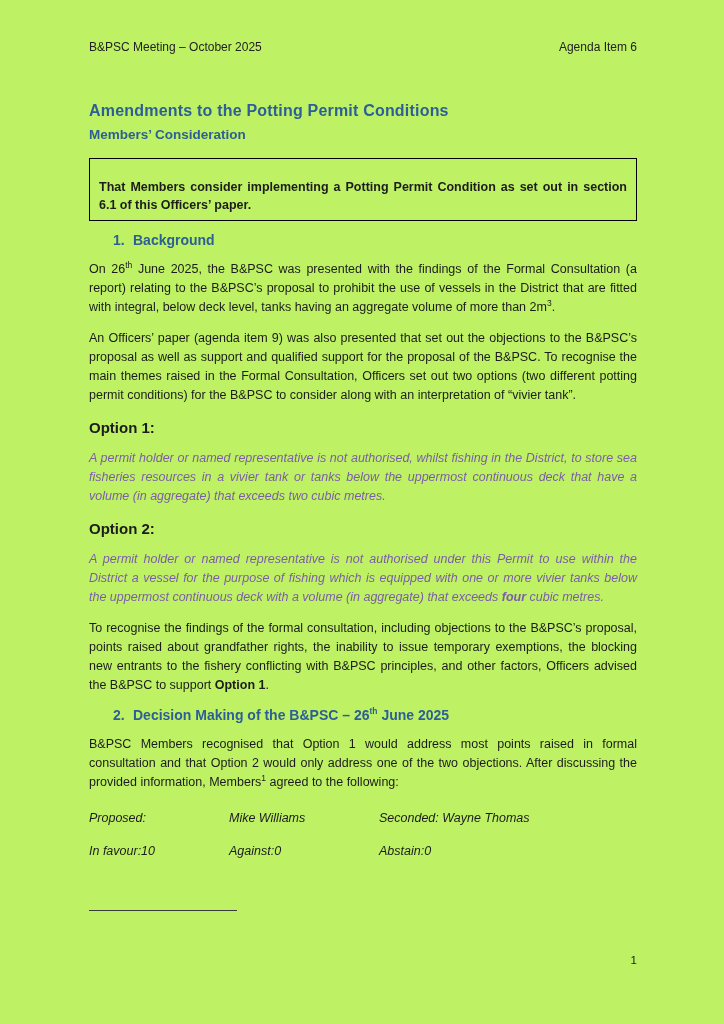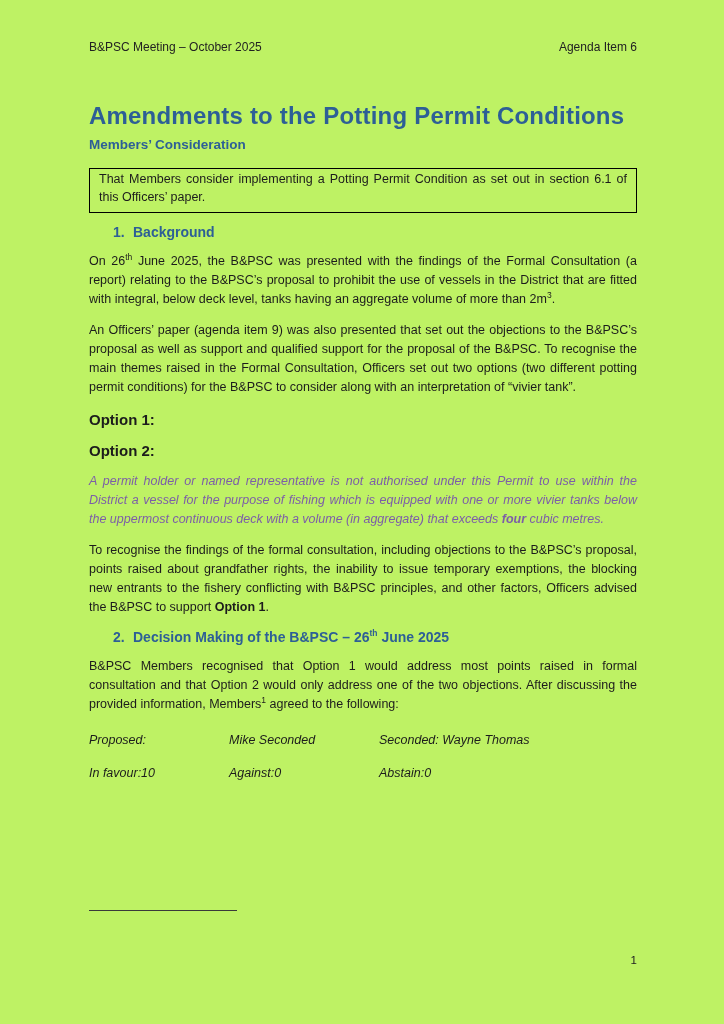--- a/index.html
+++ b/index.html
@@ -19,37 +19,37 @@
     overflow: hidden;
   }
   .header {
     display: flex;
     justify-content: space-between;
     font-size: 12px;
     color: #222;
   }
   .doc-title {
     margin: 48px 0 0 0;
-    font-size: 24px;
+    font-size: 16px;
     font-weight: bold;
     color: #2d5f96;
     letter-spacing: 0.2px;
   }
   .doc-subtitle {
     margin: 7px 0 16px 0;
     font-size: 13.5px;
     font-weight: bold;
     color: #2d5f96;
   }
   .rec-box {
     margin-top: 13px;
     border: 1.5px solid #000;
-    padding: 1px 9px 6px 9px;
+    padding: 19px 9px 6px 9px;
     font-size: 12.5px;
-    font-weight: normal;
+    font-weight: bold;
     line-height: 18px;
     text-align: justify;
   }
   .section-heading {
     margin: 11px 0 5px 24px;
     font-size: 14px;
     font-weight: bold;
     color: #2d5f96;
   }
   .section-heading .num {
@@ -133,36 +133,37 @@
 
   <div class="section-heading">
     <span class="num">1.</span><span>Background</span>
   </div>
 
   <p class="body"><span>On 26</span><sup>th</sup><span> June 2025, the B&amp;PSC was presented with the findings of the Formal Consultation (a report) relating to the B&amp;PSC’s proposal to prohibit the use of vessels in the District that are fitted with integral, below deck level, tanks having an aggregate volume of more than 2m</span><sup>3</sup><span>.</span></p>
 
   <p class="body">An Officers’ paper (agenda item 9) was also presented that set out the objections to the B&amp;PSC’s proposal as well as support and qualified support for the proposal of the B&amp;PSC. To recognise the main themes raised in the Formal Consultation, Officers set out two options (two different potting permit conditions) for the B&amp;PSC to consider along with an interpretation of “vivier tank”.</p>
 
   <p class="option-label">Option 1:</p>
+  <p class="body purple">A permit holder or named representative is not authorised, whilst fishing in the District, to store sea fisheries resources in a vivier tank or tanks below the uppermost continuous deck that have a volume (in aggregate) that exceeds two cubic metres.</p>
 
   <p class="option-label">Option 2:</p>
   <p class="body purple"><span>A permit holder or named representative is not authorised under this Permit to use within the District a vessel for the purpose of fishing which is equipped with one or more vivier tanks below the uppermost continuous deck with a volume (in aggregate) that exceeds </span><b>four</b><span> cubic metres.</span></p>
 
   <p class="body"><span>To recognise the findings of the formal consultation, including objections to the B&amp;PSC’s proposal, points raised about grandfather rights, the inability to issue temporary exemptions, the blocking new entrants to the fishery conflicting with B&amp;PSC principles, and other factors, Officers advised the B&amp;PSC to support </span><b>Option 1</b><span>.</span></p>
 
   <div class="section-heading">
     <span class="num">2.</span><span><span>Decision Making of the B&amp;PSC – 26</span><sup>th</sup><span> June 2025</span></span>
   </div>
 
   <p class="body"><span>B&amp;PSC Members recognised that Option 1 would address most points raised in formal consultation and that Option 2 would only address one of the two objections.  After discussing the provided information, Members</span><sup>1</sup><span> agreed to the following:</span></p>
 
 
   <div class="vote-row">
     <span class="c1">Proposed:</span>
-    <span class="c2">Mike Seconded</span>
+    <span class="c2">Mike Williams</span>
     <span class="c3">Seconded: Wayne Thomas</span>
   </div>
   <div class="vote-row">
     <span class="c1">In favour:10</span>
     <span class="c2">Against:0</span>
     <span class="c3">Abstain:0</span>
   </div>
 
   <div class="footnote-area">
     <div class="footnote-rule"></div>

